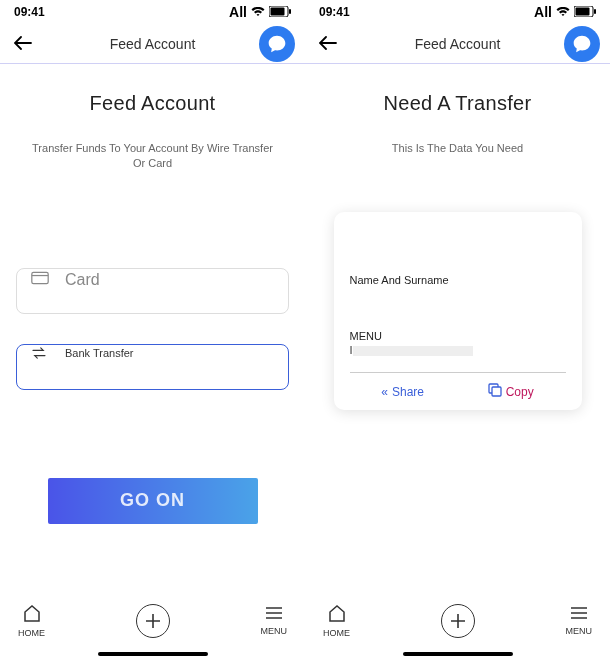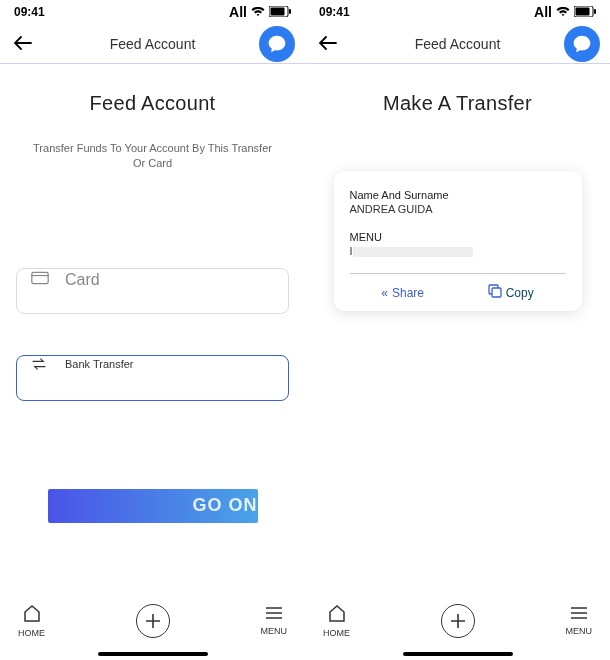--- a/index.html
+++ b/index.html
@@ -11,35 +11,35 @@
   .nav-bar { height: 40px; display: flex; align-items: center; padding: 0 10px; position: relative; border-bottom: 1px solid #d0d0f5; }
   .back-arrow { font-size: 20px; cursor: pointer; padding: 4px; }
   .nav-title { position: absolute; left: 50%; transform: translateX(-50%); font-size: 14px; color: #333; }
   .chat-bubble { position: absolute; right: 10px; width: 36px; height: 36px; border-radius: 50%; background: #2d7bf0; display: flex; align-items: center; justify-content: center; cursor: pointer; }
   .chat-bubble svg { width: 20px; height: 20px; fill: #fff; }
   .content { flex: 1; padding: 0 16px; overflow: hidden; }
   .page-title { text-align: center; margin-top: 28px; font-size: 20px; font-weight: 500; color: #222; letter-spacing: 0.3px; }
   .page-sub { text-align: center; margin-top: 26px; font-size: 11px; color: #666; line-height: 1.4; padding: 0 10px; }
   .option-box { margin-top: 14px; border: 1px solid #ddd; border-radius: 8px; height: 46px; display: flex; align-items: flex-start; padding: 2px 14px; cursor: pointer; background: #fff; }
   .option-box.first { margin-top: 96px; }
-  .option-box.selected { border: 1.5px solid #3a5fd9; margin-top: 41px; }
+  .option-box.selected { border: 1.5px solid #3a5fd9; margin-top: 30px; }
   .option-icon { width: 26px; display: flex; align-items: center; justify-content: flex-start; }
   .option-label { font-size: 16px; color: #888; margin-left: 8px; }
   .option-box.selected .option-label { font-size: 11px; color: #333; }
-  .go-btn { margin: 88px auto 0; width: 210px; height: 34px; background: linear-gradient(90deg, #4a54e8, #4aa3e8); display: flex; align-items: center; justify-content: flex-end; cursor: pointer; border-radius: 2px; }
+  .go-btn { margin: 88px auto 0; width: 210px; height: 46px; background: linear-gradient(90deg, #4a54e8, #4aa3e8); display: flex; align-items: center; justify-content: center; cursor: pointer; border-radius: 2px; }
   .go-btn span { color: #fff; font-size: 18px; font-weight: 700; letter-spacing: 1px; opacity: 0.85; }
   .info-card { margin: 56px auto 0; width: 248px; background: #fff; border-radius: 10px; box-shadow: 0 2px 14px rgba(0,0,0,0.12); padding: 18px 16px 10px; }
   .info-label { font-size: 11px; color: #222; }
   .info-value { font-size: 11px; color: #333; margin-top: 2px; }
-  .info-block { margin-bottom: 16px; }
+  .info-block { margin-bottom: 16px; margin-top: 44px; }
   .redacted { display: inline-block; background: #eee; width: 120px; height: 10px; vertical-align: middle; }
   .card-divider { border: none; border-top: 1px solid #ccc; margin: 4px 0 8px; }
   .card-actions { display: flex; justify-content: space-around; align-items: center; padding-top: 2px; }
   .action { display: flex; align-items: center; gap: 4px; font-size: 12px; color: #3a5fd9; cursor: pointer; }
-  .action.copy { color: #0c4a6e; }
+  .action.copy { color: #be185d; }
   .bottom-nav { position: absolute; bottom: 0; left: 0; right: 0; height: 70px; display: flex; justify-content: space-between; align-items: center; padding: 0 18px 8px; background: #fff; }
   .nav-item { display: flex; flex-direction: column; align-items: center; gap: 6px; font-size: 9px; color: #333; cursor: pointer; }
   .nav-plus { width: 34px; height: 34px; border: 1.5px solid #333; border-radius: 50%; display: flex; align-items: center; justify-content: center; font-size: 22px; cursor: pointer; }
   .home-indicator { position: absolute; bottom: 4px; left: 50%; transform: translateX(-50%); width: 110px; height: 4px; background: #000; border-radius: 3px; }
   .card-icon-svg { width: 18px; height: 14px; }
   .transfer-icon-svg { width: 16px; height: 12px; }
 </style>
 </head>
 <body>
 
@@ -70,21 +70,21 @@
     </span>
     <span class="nav-title">Feed Account</span>
     <div class="chat-bubble">
       <svg viewBox="0 0 24 24">
           <path d="M12 2C6.5 2 2 5.9 2 10.7c0 2.7 1.4 5.1 3.7 6.7L5 22l4.6-2.5c.8.1 1.6.2 2.4.2 5.5 0 10-3.9 10-8.7S17.5 2 12 2z"></path>
         </svg>
     </div>
   </div>
   <div class="content">
     <div class="page-title">Feed Account</div>
-    <div class="page-sub">Transfer Funds To Your Account By This Transfer Or Card</div>
+    <div class="page-sub">Transfer Funds To Your Account By Wire Transfer Or Card</div>
     <div class="option-box first">
       <span class="option-icon">
         <svg class="card-icon-svg" viewBox="0 0 22 16">
             <rect x="1" y="1" width="20" height="14" rx="2" fill="none" stroke="#888" stroke-width="1.5"></rect>
             <line x1="1" y1="5" x2="21" y2="5" stroke="#888" stroke-width="1.5"></line>
           </svg>
       </span>
       <span class="option-label">Card</span>
     </div>
     <div class="option-box selected">
@@ -147,25 +147,25 @@
         </svg>
     </span>
     <span class="nav-title">Feed Account</span>
     <div class="chat-bubble">
       <svg viewBox="0 0 24 24">
           <path d="M12 2C6.5 2 2 5.9 2 10.7c0 2.7 1.4 5.1 3.7 6.7L5 22l4.6-2.5c.8.1 1.6.2 2.4.2 5.5 0 10-3.9 10-8.7S17.5 2 12 2z"></path>
         </svg>
     </div>
   </div>
   <div class="content">
-    <div class="page-title">Make A Transfer</div>
+    <div class="page-title">Need A Transfer</div>
+    <div class="page-sub">This Is The Data You Need</div>
     <div class="info-card">
       <div class="info-block">
         <div class="info-label">Name And Surname</div>
-        <div class="info-value">ANDREA GUIDA</div>
       </div>
       <div class="info-block">
         <div class="info-label">MENU</div>
         <div class="info-value"><span>I</span><span class="redacted"></span></div>
       </div>
       <hr class="card-divider">
       <div class="card-actions">
         <div class="action">
           <span>«</span>
           <span>Share</span>

